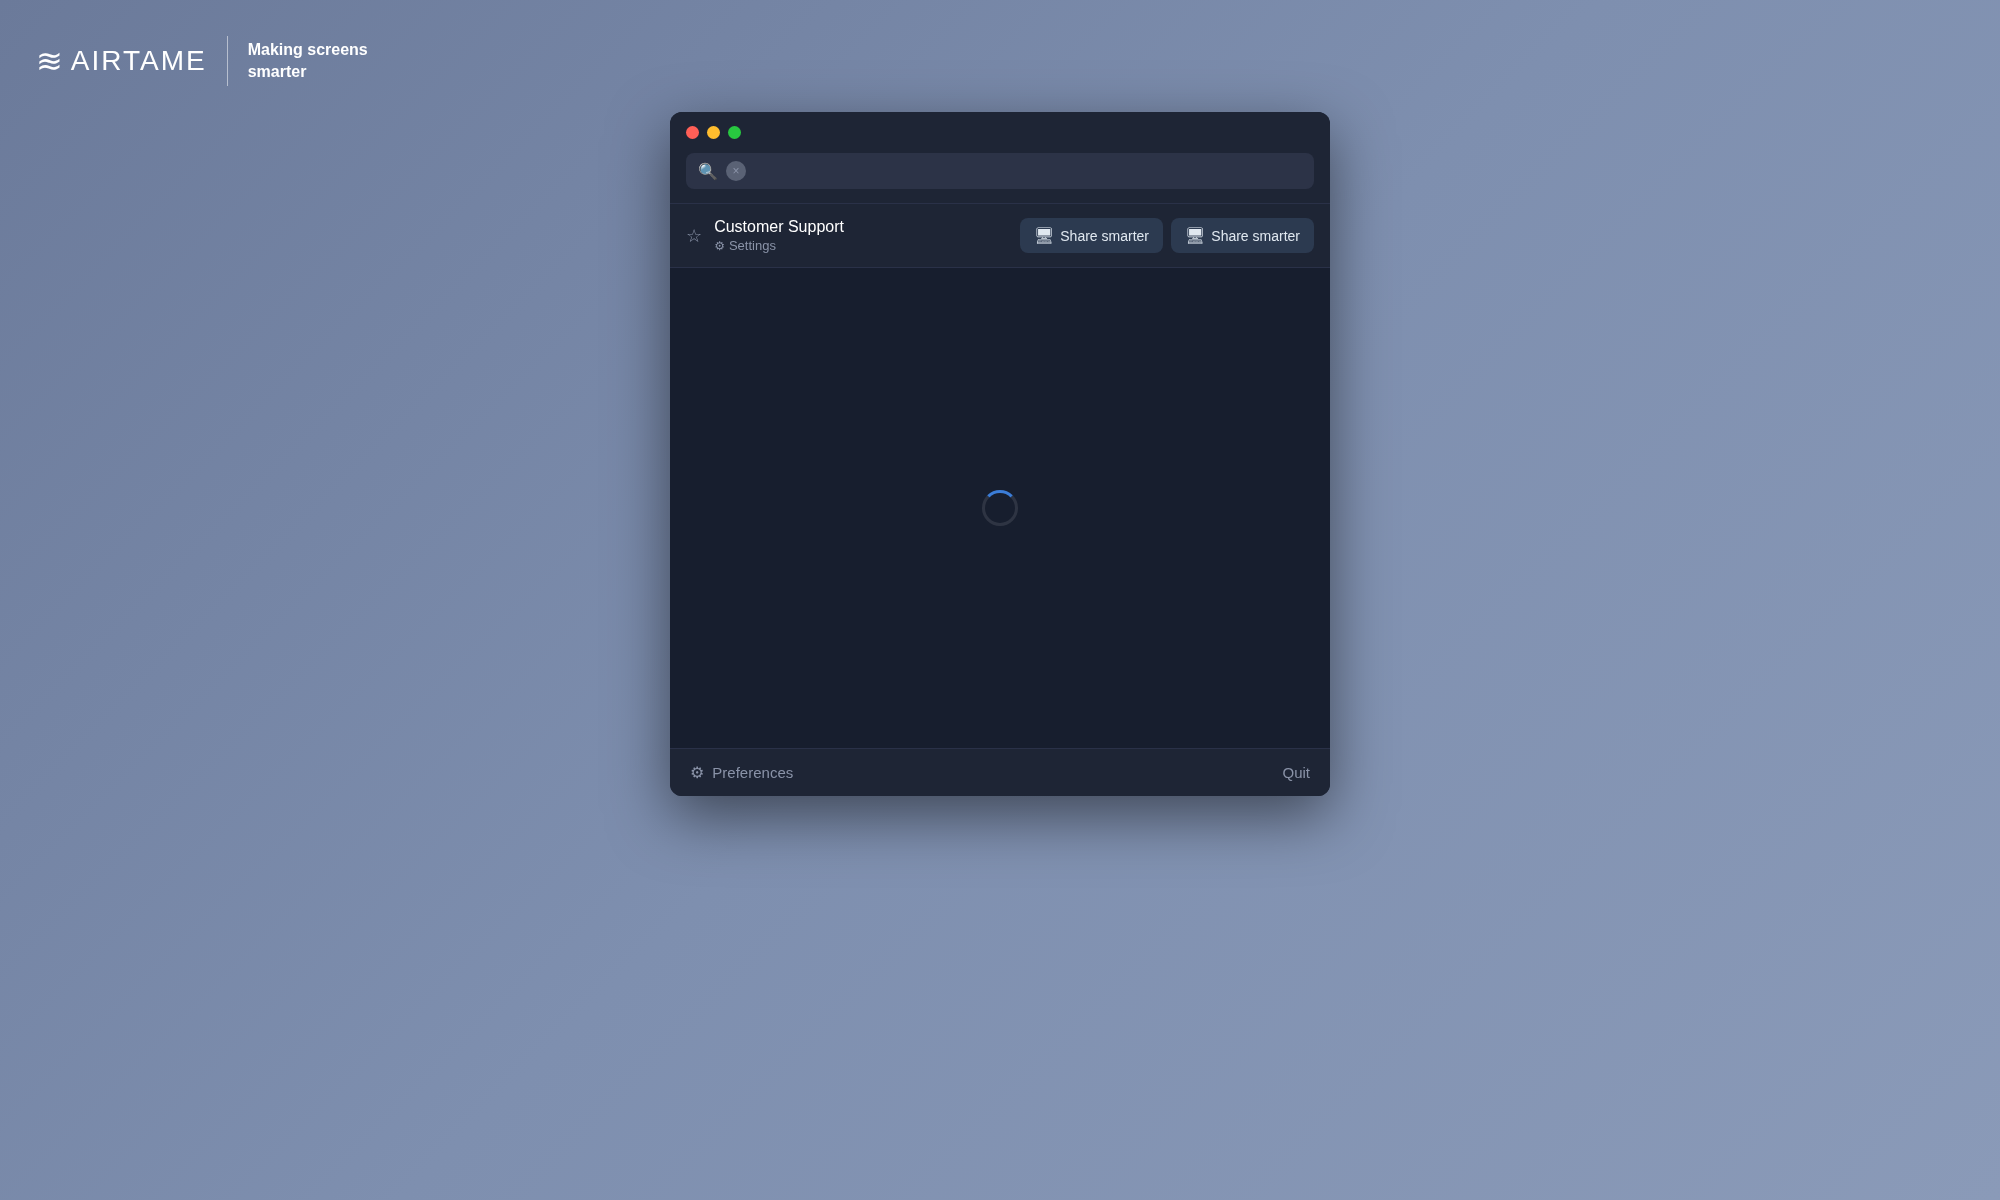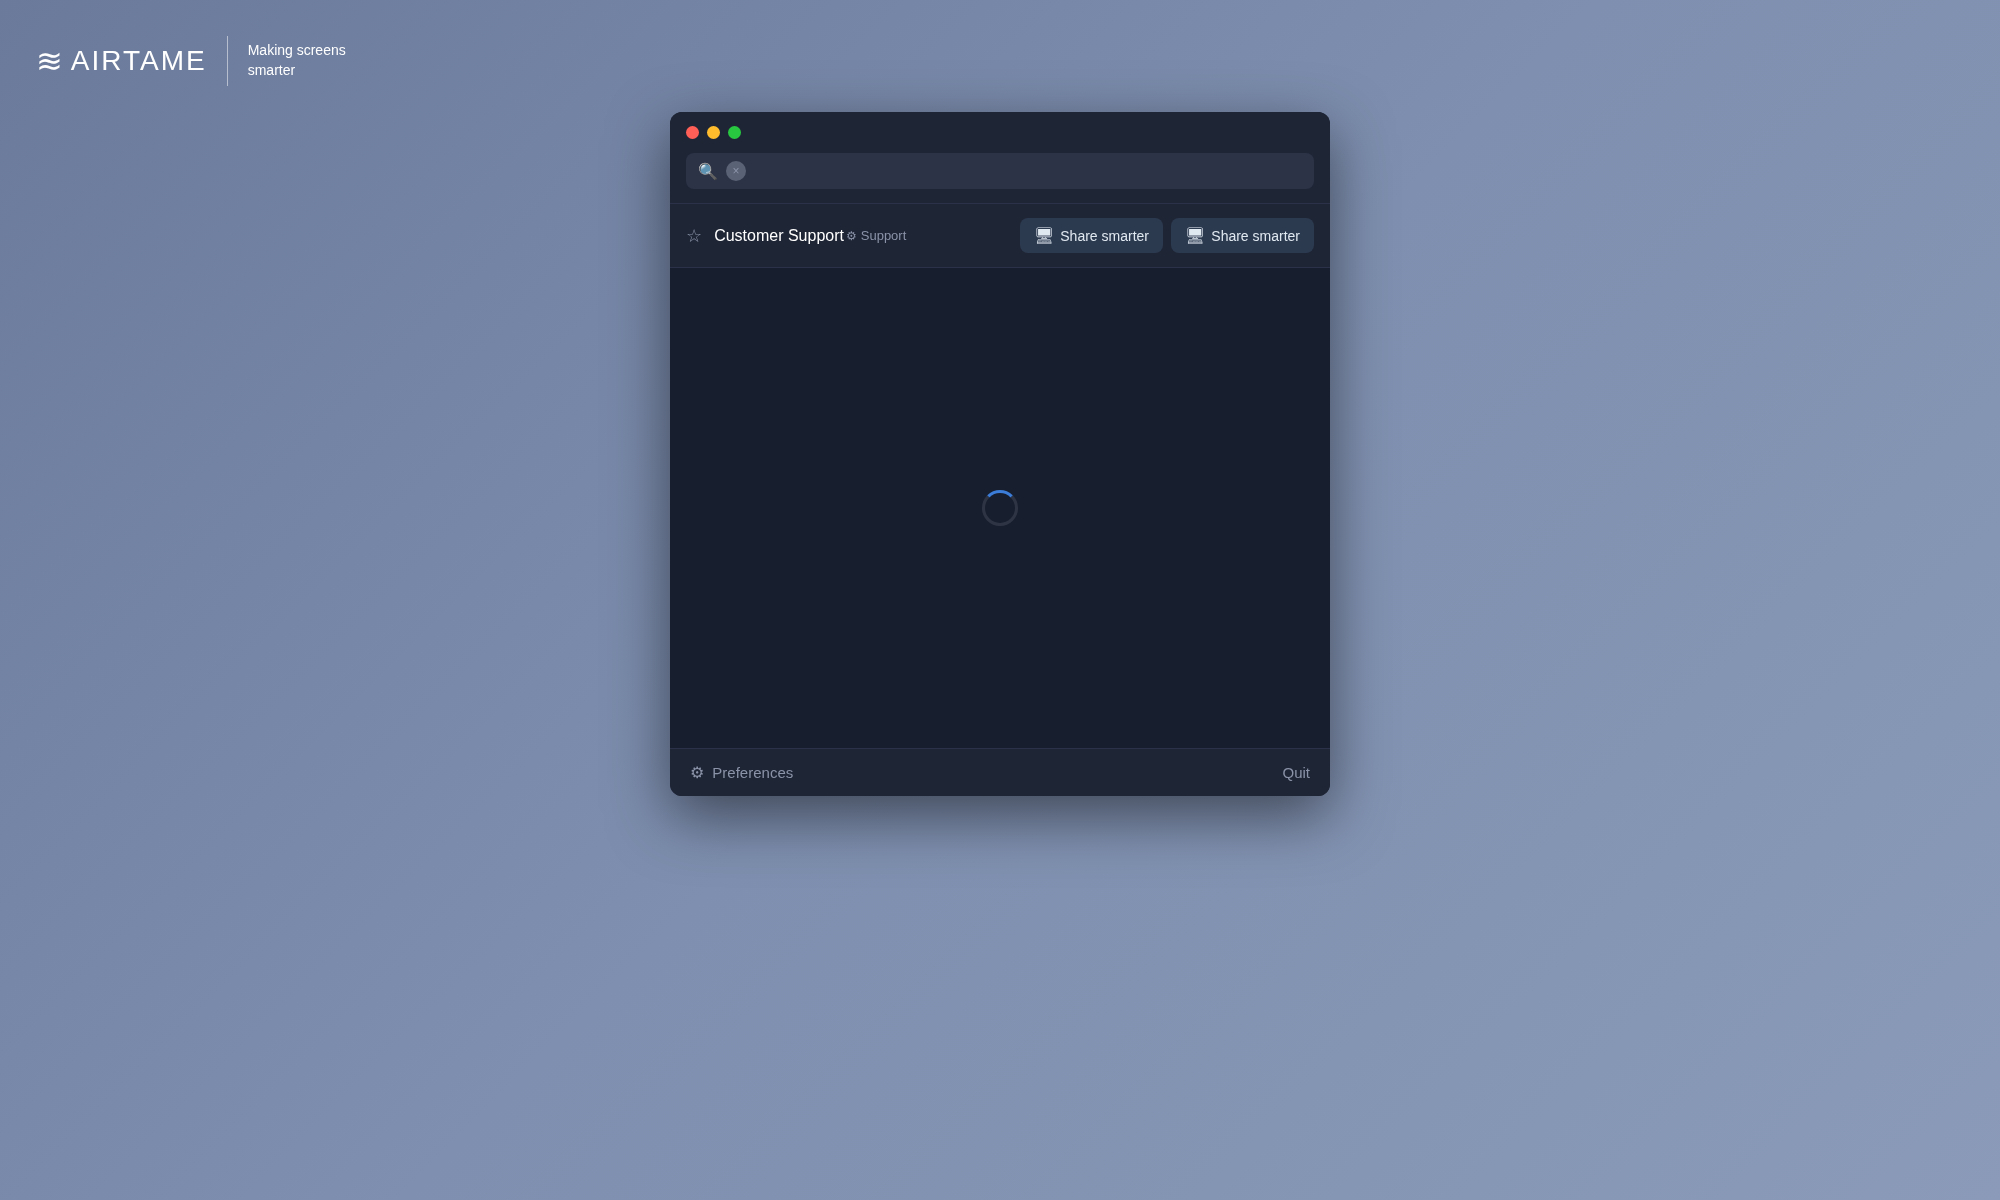--- a/index.html
+++ b/index.html
@@ -55,22 +55,22 @@
     }
 
     .logo-divider {
       width: 1px;
       height: 50px;
       background: rgba(255,255,255,0.5);
     }
 
     .logo-tagline {
       color: #ffffff;
-      font-size: 14px;
-      font-weight: 400;
+      font-size: 16px;
+      font-weight: 700;
       line-height: 1.4;
     }
 
     
     .app-window {
       position: absolute;
       top: 112px;
       left: 50%;
       transform: translateX(-50%);
       width: 660px;
@@ -172,20 +172,21 @@
     }
 
     .star-icon {
       color: #8a93a8;
       font-size: 18px;
       cursor: pointer;
     }
 
     .result-info {
       display: flex;
+      flex-direction: column;
       gap: 2px;
     }
 
     .result-name {
       color: #ffffff;
       font-size: 16px;
       font-weight: 500;
     }
 
     .result-settings {
@@ -322,21 +323,21 @@
 
     <div class="divider"></div>
 
     <div class="result-item">
       <div class="result-left">
         <span class="star-icon">☆</span>
         <div class="result-info">
           <span class="result-name">Customer Support</span>
           <div class="result-settings">
             <span class="gear-icon">⚙</span>
-            <span>Support</span>
+            <span>Settings</span>
           </div>
         </div>
       </div>
       <div class="result-actions">
         <button class="action-btn">
           <span class="btn-icon">🖥</span>
           <span>Share smarter</span>
         </button>
         <button class="action-btn">
           <span class="btn-icon">🖥</span>

